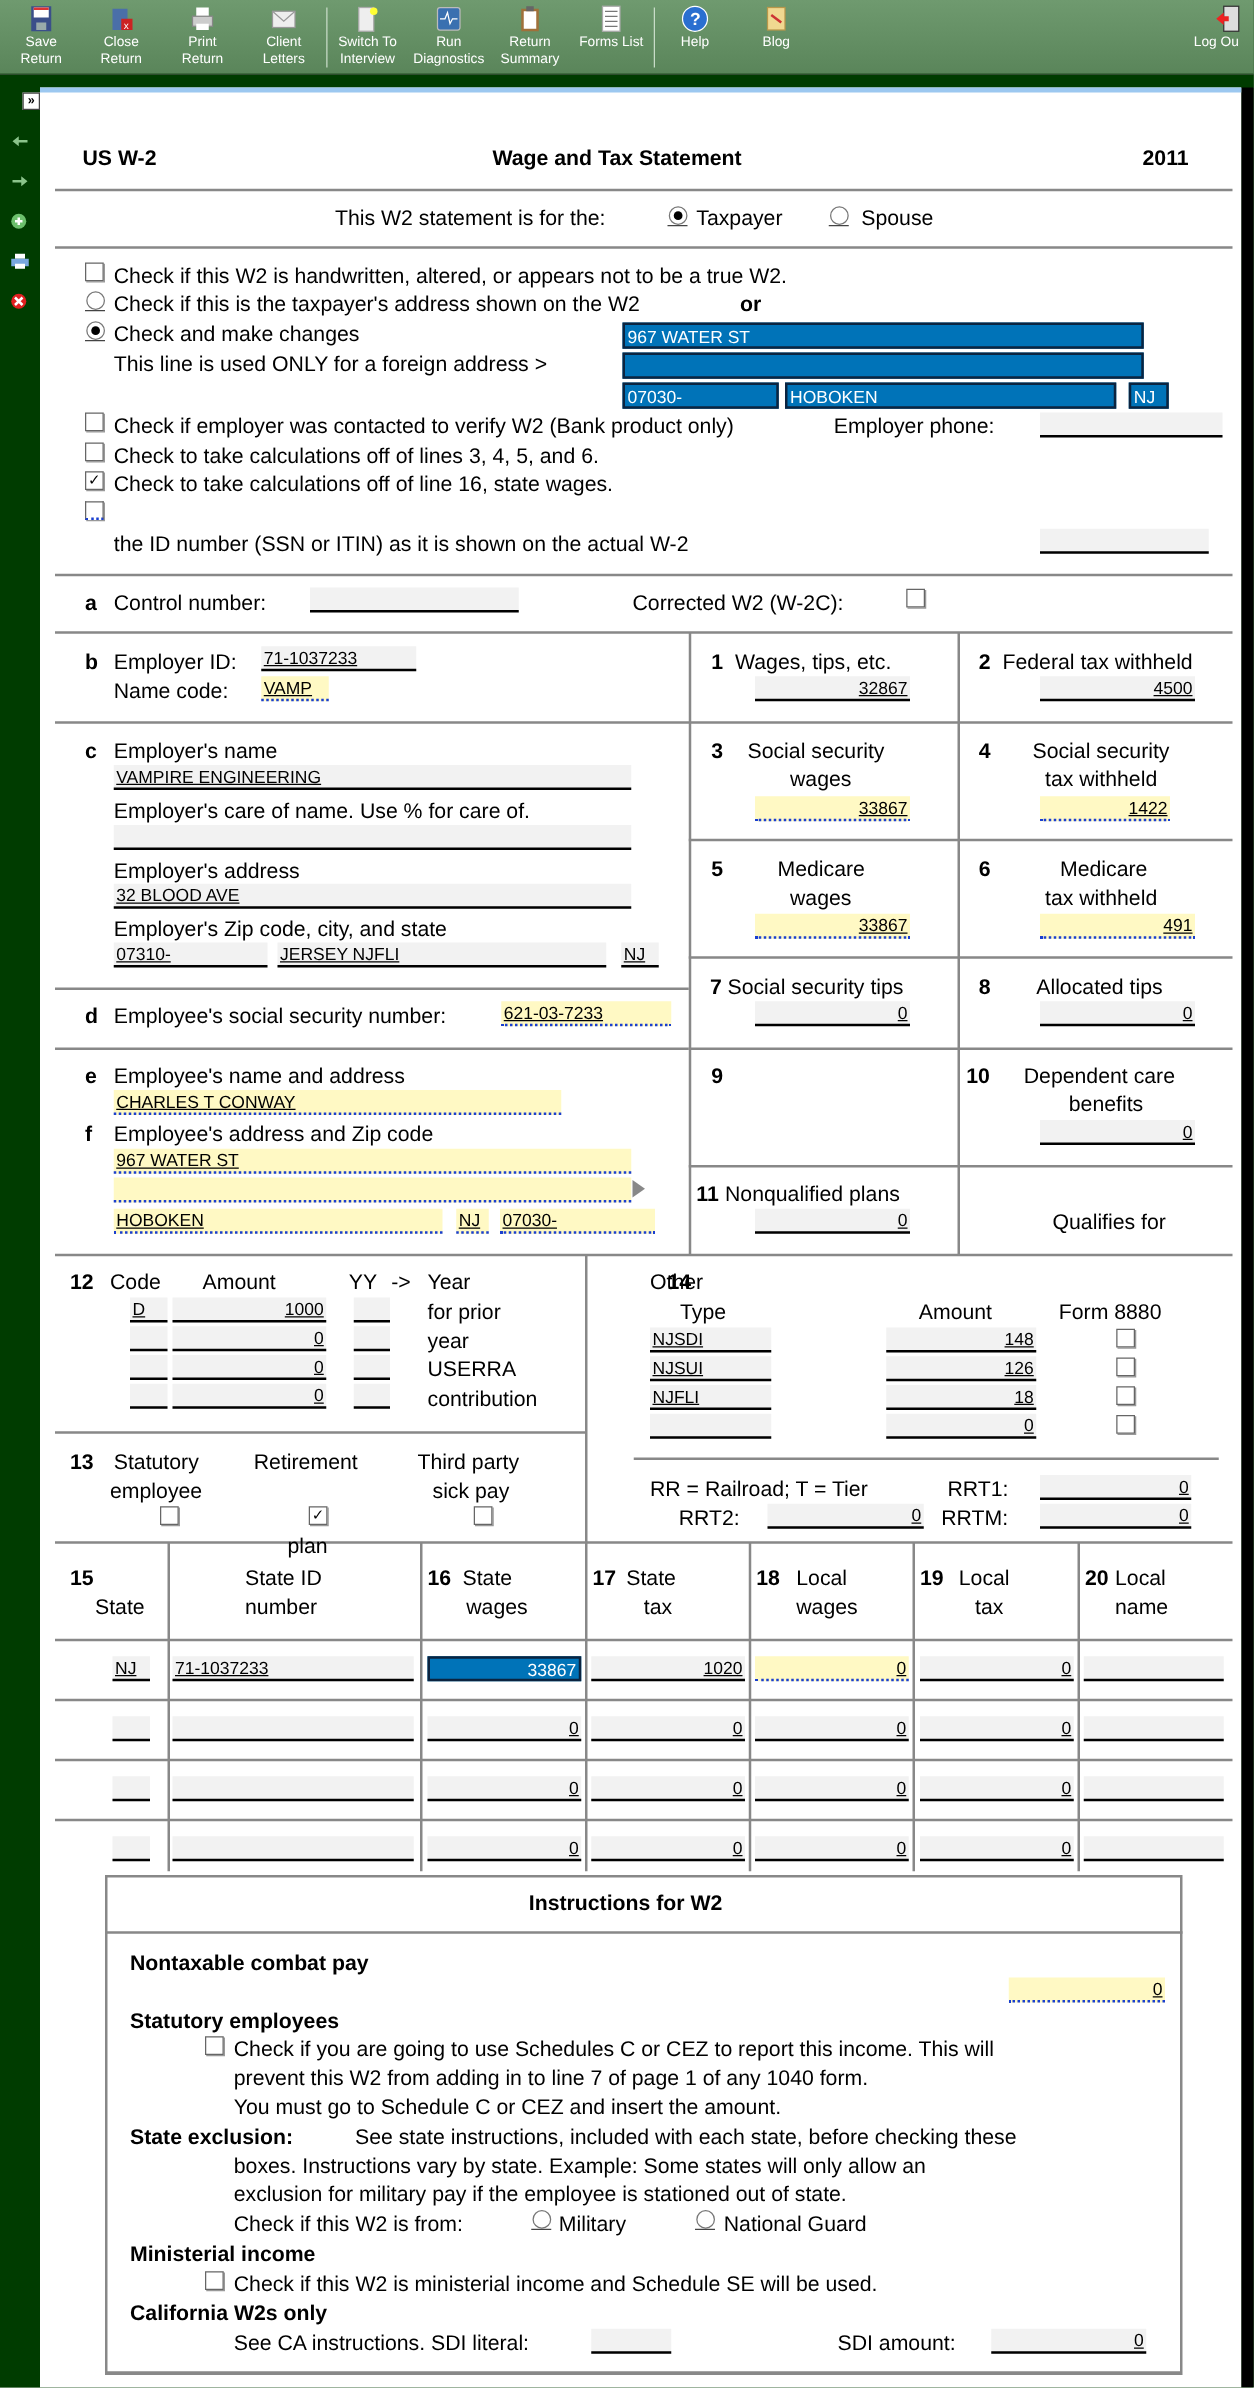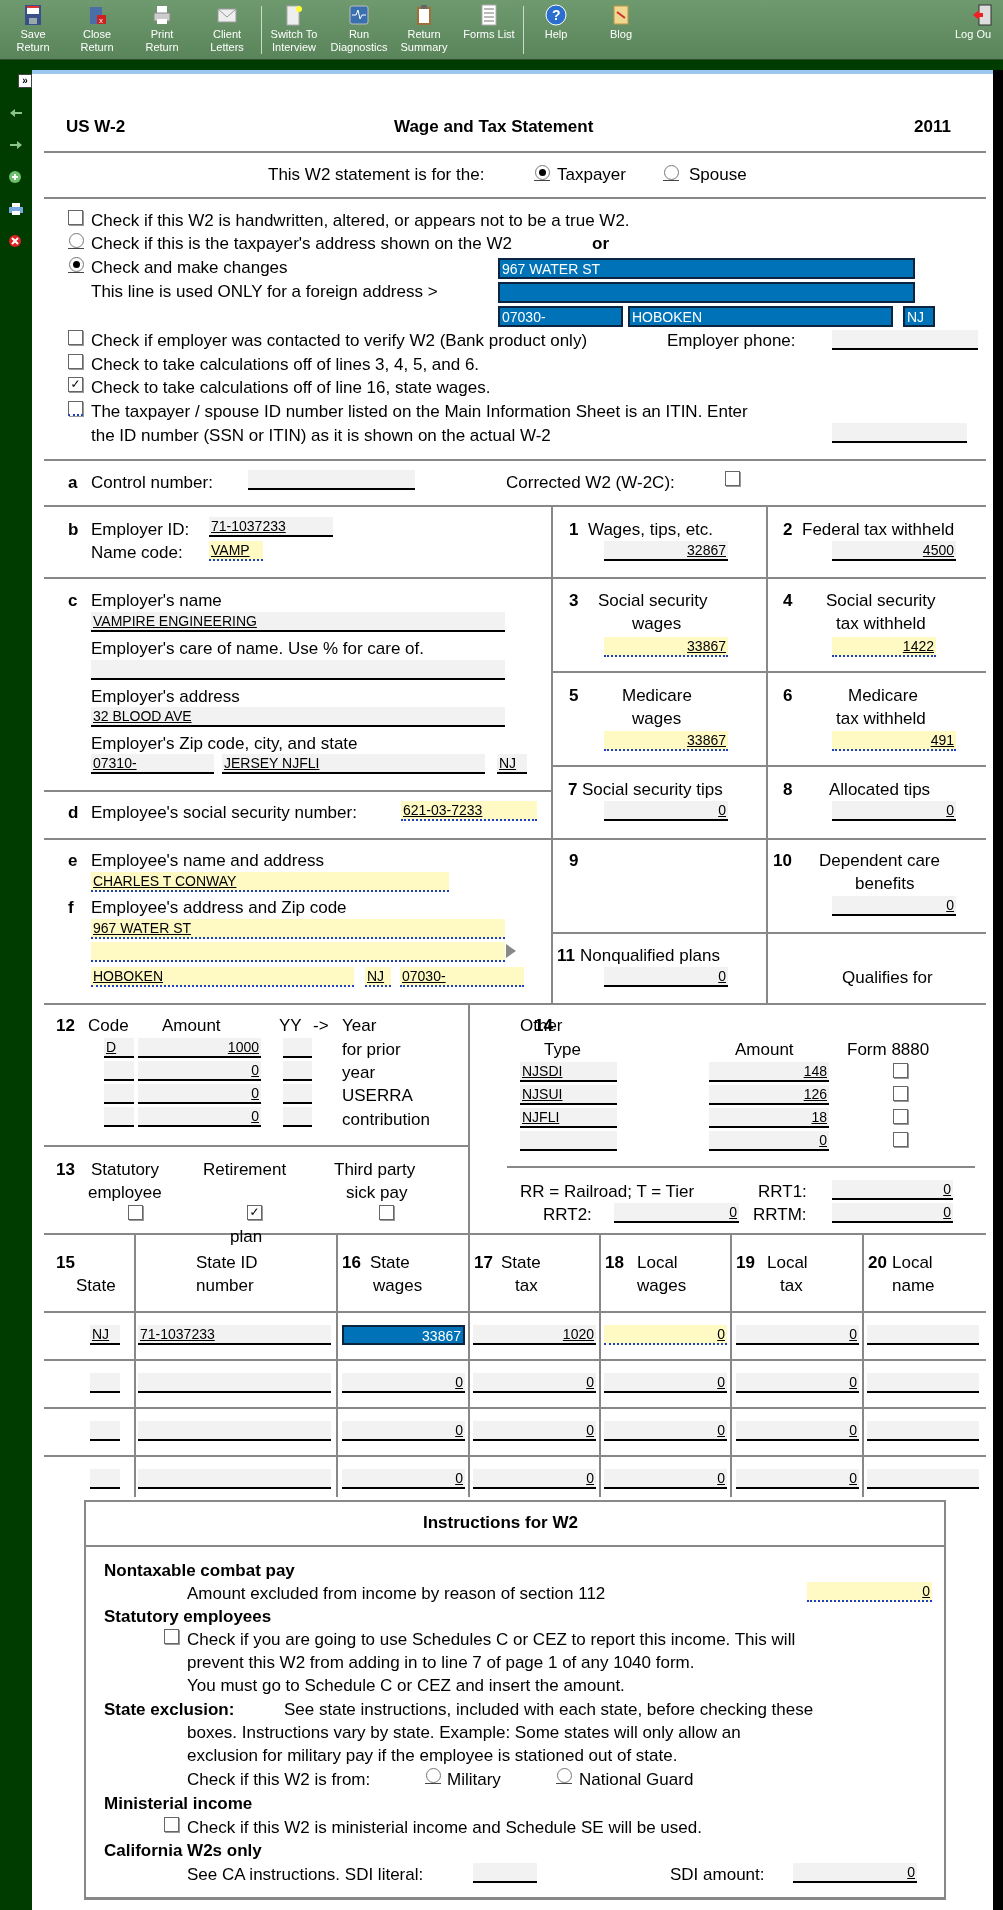--- a/index.html
+++ b/index.html
@@ -191,21 +191,20 @@
   <div class="t" style="left:667px;top:331px;">Employer phone:</div>
   <div class="fld" style="left:832px;top:330px;width:146px;"></div>
 
   <div class="chk" style="left:68px;top:354px;"></div>
   <div class="t" style="left:91px;top:355px;">Check to take calculations off of lines 3,  4,  5,  and  6.</div>
 
   <div class="chk" style="left:68px;top:377px;">✓</div>
   <div class="t" style="left:91px;top:378px;">Check to take calculations off of line 16,  state wages.</div>
 
   <div class="chk" style="left:68px;top:401px;border-bottom:2px dotted #1a3fd0;"></div>
-  <div class="t" style="left:91px;top:402px;">The taxpayer / spouse ID number listed on the Main Information Sheet is an ITIN.  Enter</div>
   <div class="t" style="left:91px;top:426px;">the ID number  (SSN or ITIN)  as it is shown on the actual W-2</div>
   <div class="fld" style="left:832px;top:423px;width:135px;"></div>
 
   <div class="hl" style="left:44px;top:459px;width:942px;"></div>
 
   <div class="t b" style="left:68px;top:473px;">a</div>
   <div class="t" style="left:91px;top:473px;">Control number:</div>
   <div class="fld" style="left:248px;top:470px;width:167px;"></div>
   <div class="t" style="left:506px;top:473px;">Corrected W2  (W-2C):</div>
   <div class="chk" style="left:725px;top:471px;"></div>
@@ -431,21 +430,20 @@
       <div class="fld r" style="left: 604px; top: 1469px; width: 123px;">0</div>
       <div class="fld r" style="left: 736px; top: 1469px; width: 123px;">0</div>
       <div class="fld" style="left: 867px; top: 1469px; width: 112px;"></div>
     </div>
 
   <div class="instr"></div>
   <div class="hl" style="left:84px;top:1545px;width:862px;"></div>
   <div class="it b" style="left:423px;top:1513px;">Instructions for W2</div>
 
   <div class="it b" style="left:104px;top:1561px;">Nontaxable combat pay</div>
-  <div class="it" style="left:187px;top:1584px;">Amount excluded from income by reason of section 112</div>
   <div class="fld r y" style="left:807px;top:1582px;width:125px;">0</div>
 
   <div class="it b" style="left:104px;top:1607px;">Statutory employees</div>
   <div class="chk" style="left:164px;top:1629px;"></div>
   <div class="it" style="left:187px;top:1630px;">Check if you are going to use Schedules C or CEZ to report this income.  This will</div>
   <div class="it" style="left:187px;top:1653px;">prevent this W2 from adding in to line 7 of page 1 of any 1040 form.</div>
   <div class="it" style="left:187px;top:1676px;">You must go to Schedule C or CEZ and insert the amount.</div>
 
   <div class="it b" style="left:104px;top:1700px;">State exclusion:</div>
   <div class="it" style="left:284px;top:1700px;">See state instructions,  included with each state,  before checking these</div>

